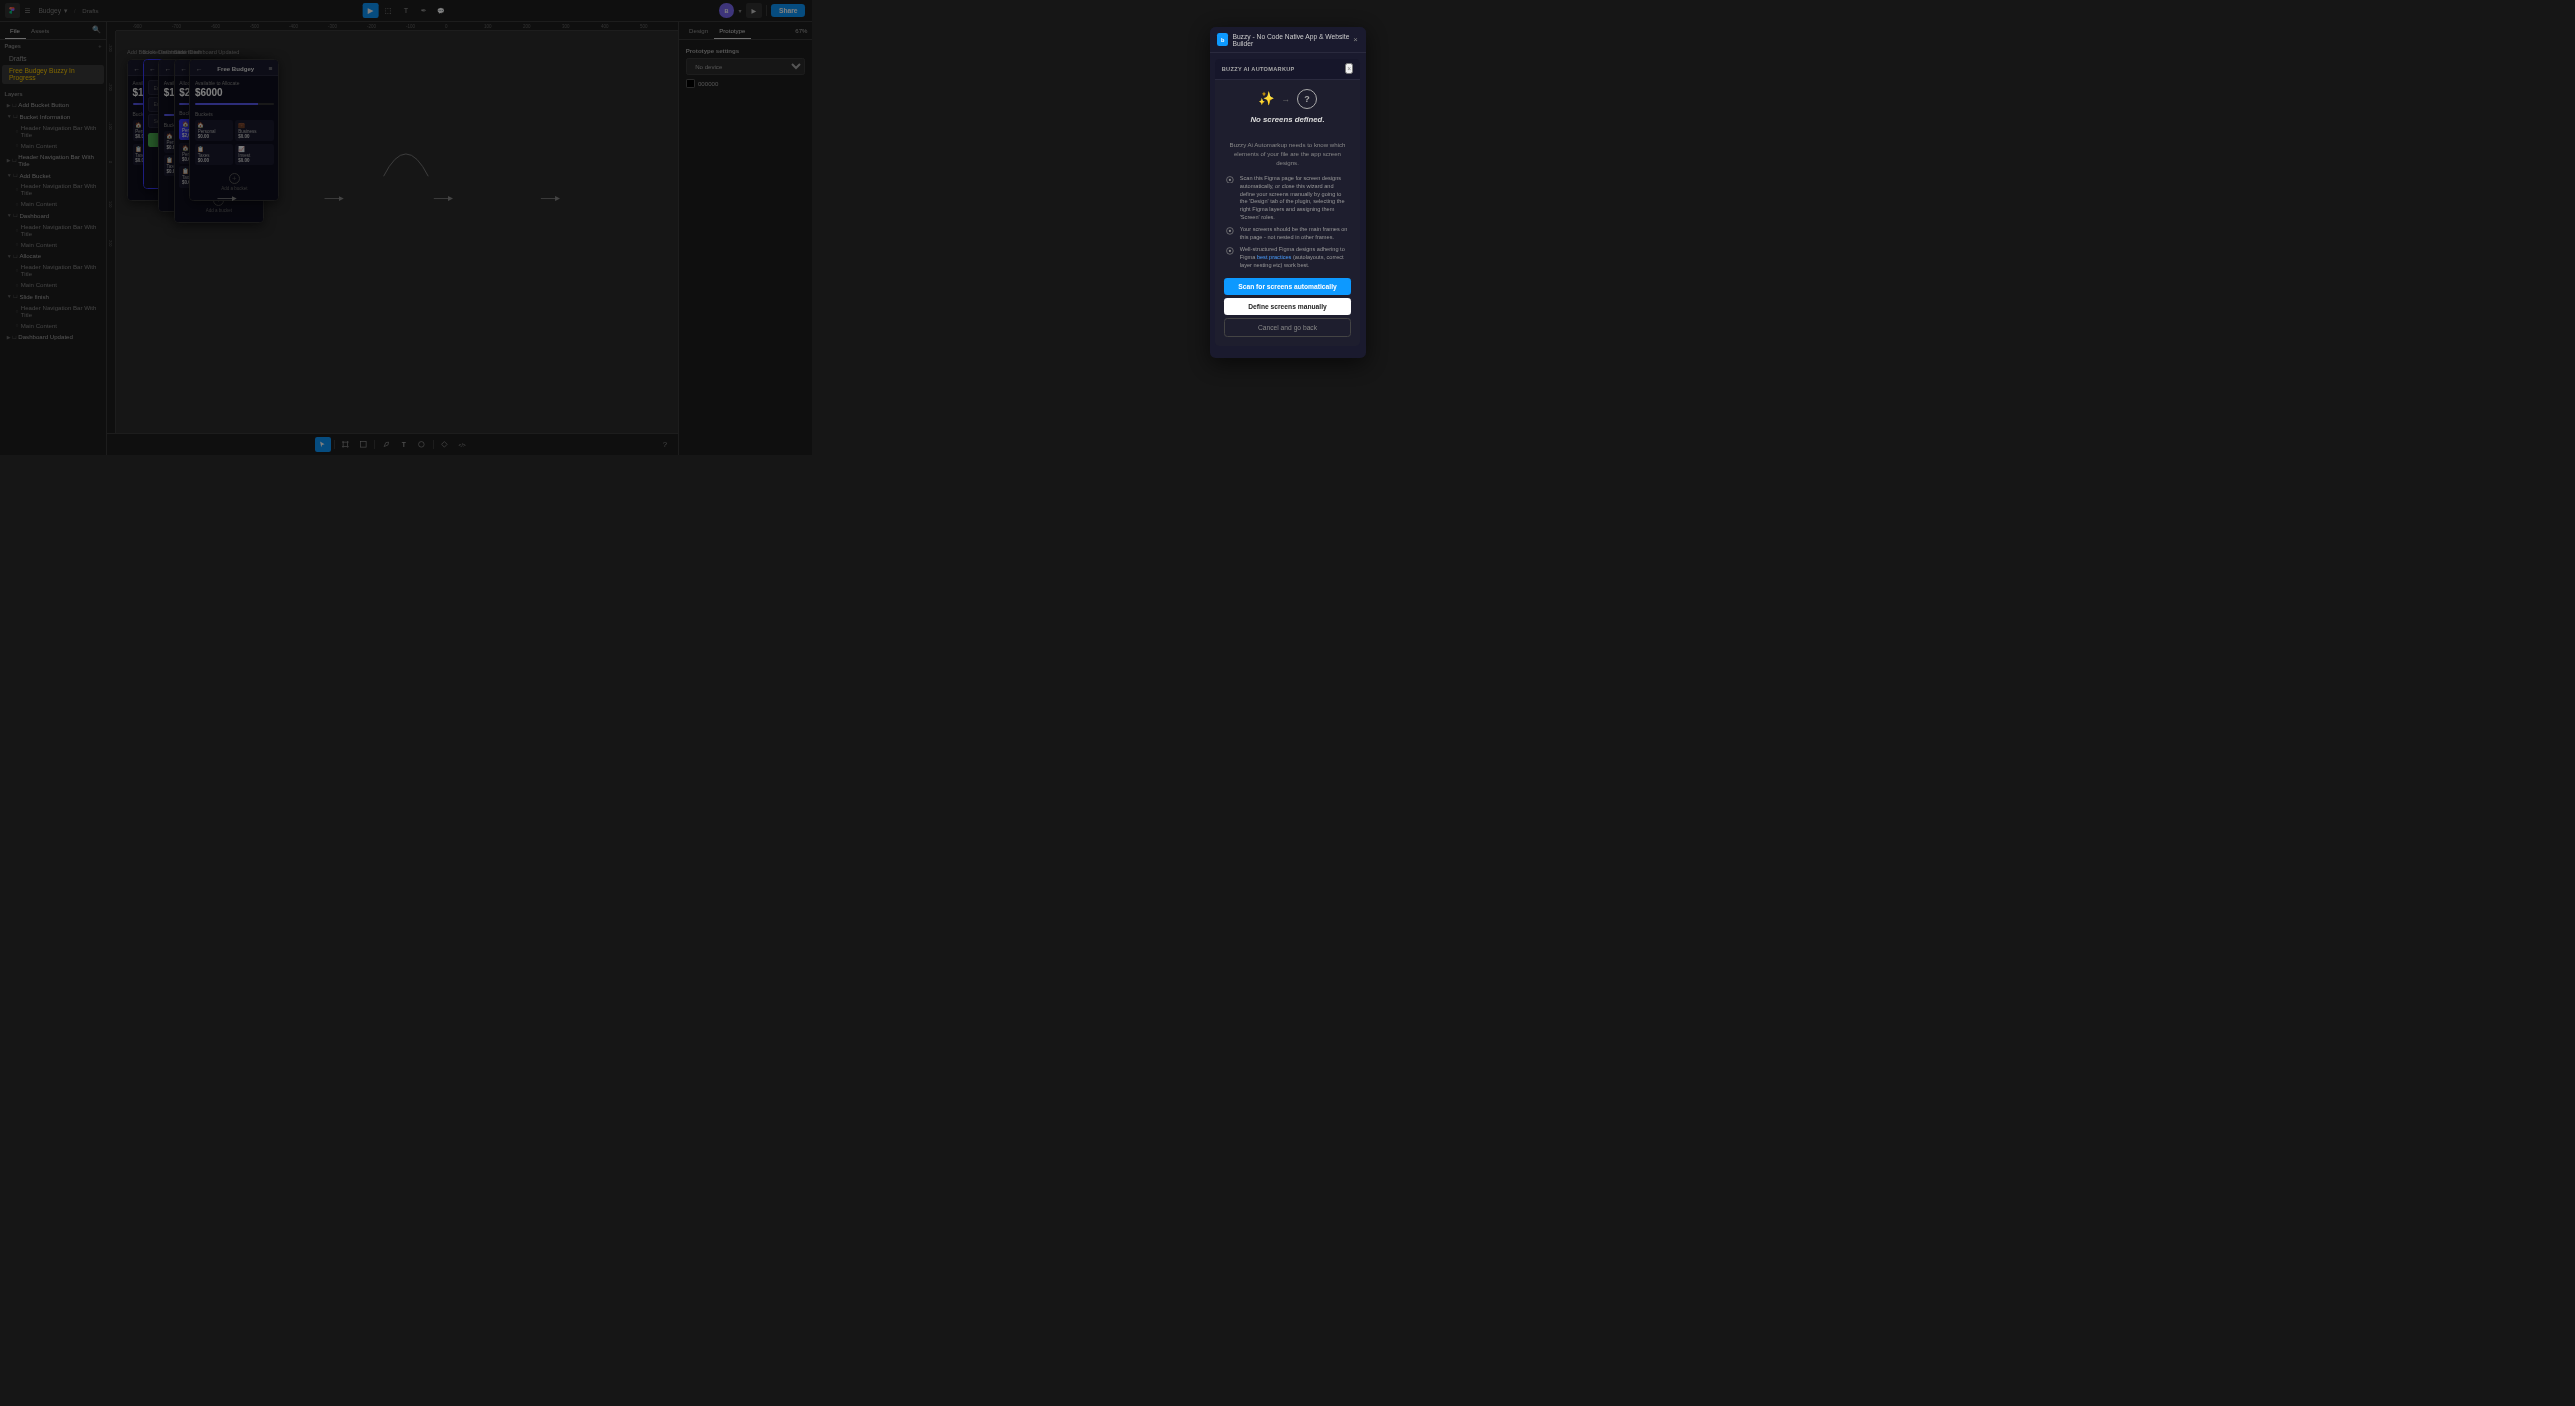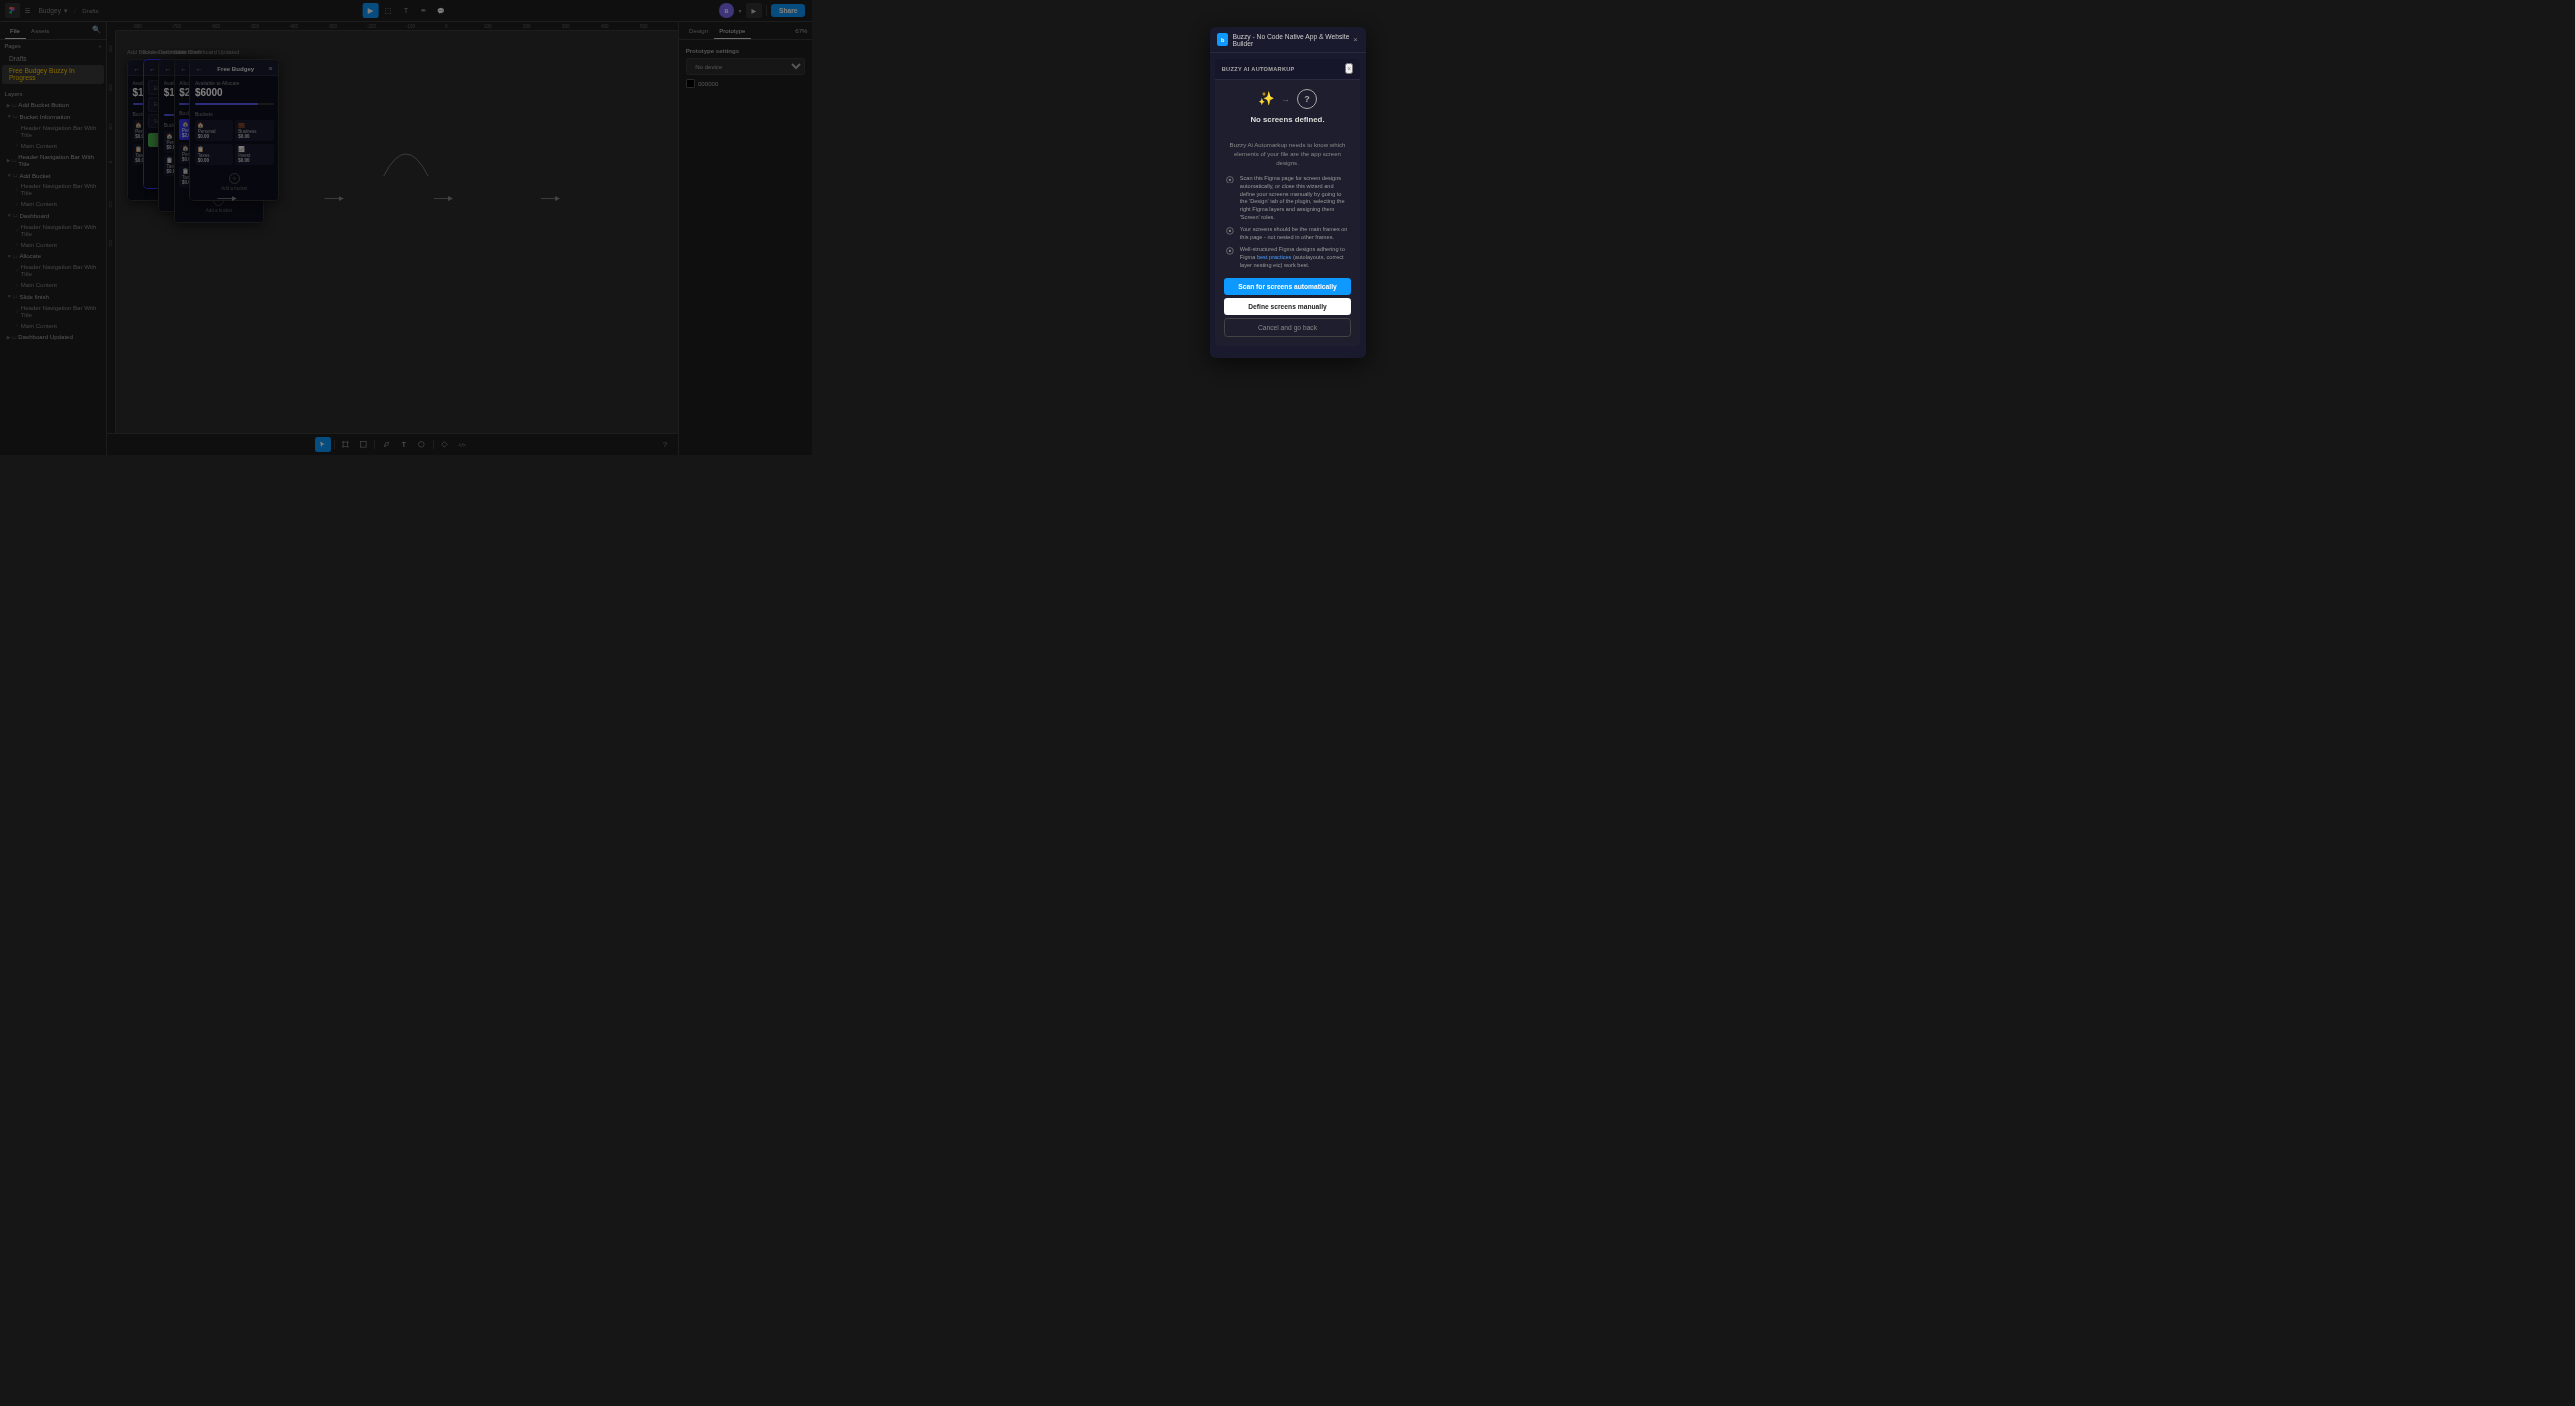--- a/index.html
+++ b/index.html
@@ -528,20 +528,21 @@
       display: flex; align-items: center; justify-content: center;
       color: #aaa;
       font-size: 9px;
       font-weight: 700;
     }
     .no-screens-title {
       font-size: 7.8px;
       font-weight: 700;
       color: #ddd;
       margin-bottom: 17px;
+      font-style: italic;
     }
     .no-screens-desc {
       font-size: 6.1px;
       color: #888;
       margin-bottom: 7.8px;
       line-height: 1.4;
     }
     .info-list {
       text-align: left;
       margin-bottom: 7.8px;

